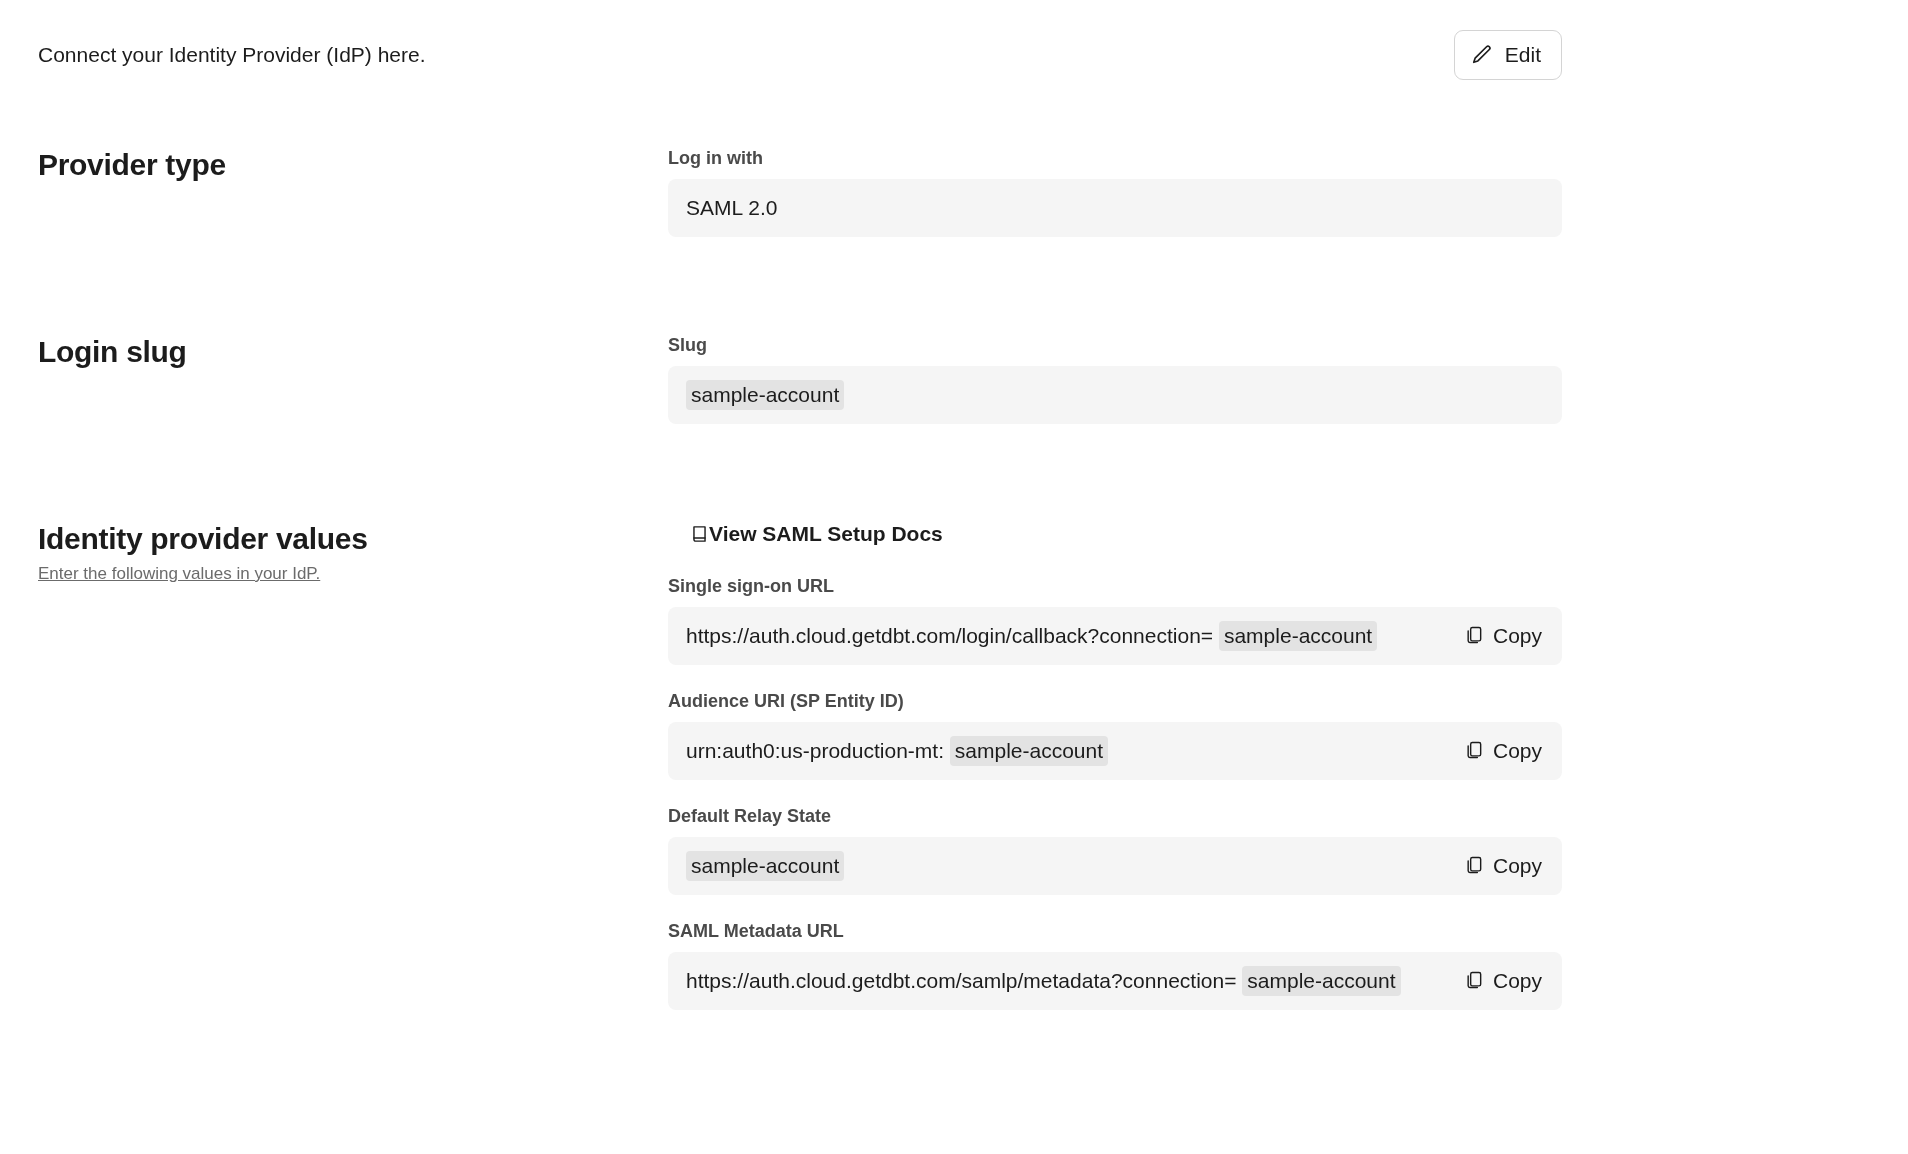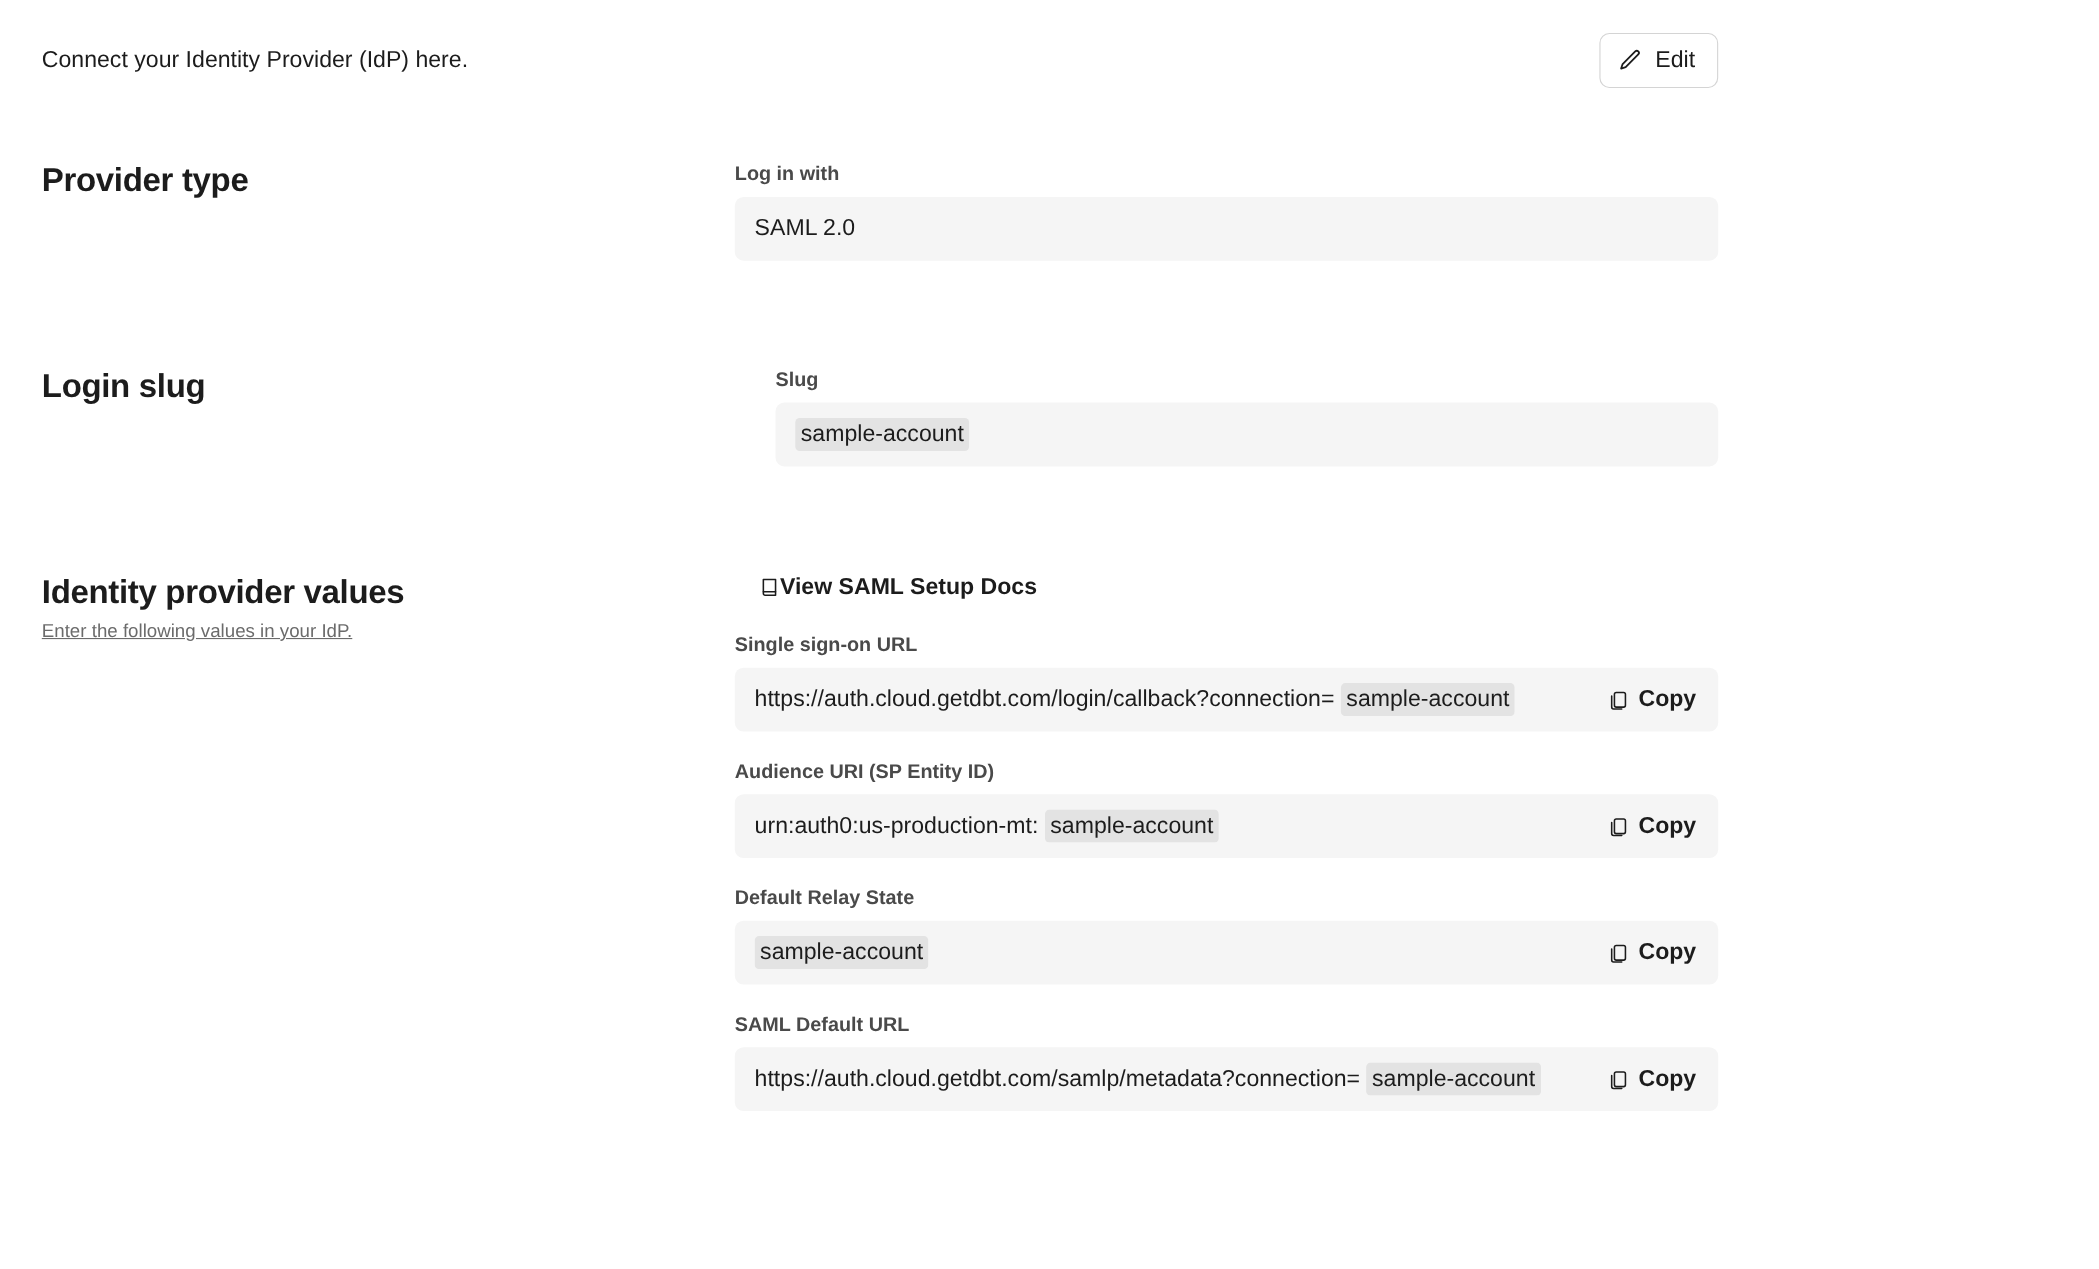--- a/index.html
+++ b/index.html
@@ -100,36 +100,35 @@
     border-radius: 4px;
     padding: 3px 5px;
     display: inline-block;
   }
   .value-box.with-copy {
     justify-content: space-between;
     padding-right: 14px;
   }
   .copy-btn {
     display: inline-flex;
-    align-items: flex-end;
+    align-items: flex-start;
     gap: 9px;
     background: transparent;
     border: none;
     font-size: 21px;
     color: #1c1c1c;
     cursor: pointer;
     font-family: "Liberation Sans", sans-serif;
     padding: 4px 6px;
     flex: 0 0 auto;
-    font-weight: bold;
   }
 
   
   .provider-block { margin-top: 52px; }
-  .slug-block { margin-top: 98px; gap: 37px; }
+  .slug-block { margin-top: 98px; }
   .idp-block { margin-top: 98px; }
 
   .docs-link {
     display: inline-flex;
     align-items: center;
     font-size: 21px;
     font-weight: 700;
     color: #1c1c1c;
     text-decoration: none;
     margin-left: 22px;
@@ -246,21 +245,21 @@
                 <path d="M5 7v12a2 2 0 0 0 2 2h9"></path>
               </svg>
             </span>
             <span>Copy</span>
           </button>
         </div>
       </div>
 
       
       <div class="field-group">
-        <div class="field-label">SAML Default URL</div>
+        <div class="field-label">SAML Metadata URL</div>
         <div class="value-box with-copy">
           <span class="txt"><span>https://auth.cloud.getdbt.com/samlp/metadata?connection=</span> <span class="chip">sample-account</span></span>
           <button class="copy-btn">
             <span>
               <svg width="20" height="22" viewBox="0 0 24 24" fill="none" stroke="#1c1c1c" stroke-width="1.7" stroke-linecap="round" stroke-linejoin="round">
                 <rect x="8" y="3" width="12" height="16" rx="2"></rect>
                 <path d="M5 7v12a2 2 0 0 0 2 2h9"></path>
               </svg>
             </span>
             <span>Copy</span>

